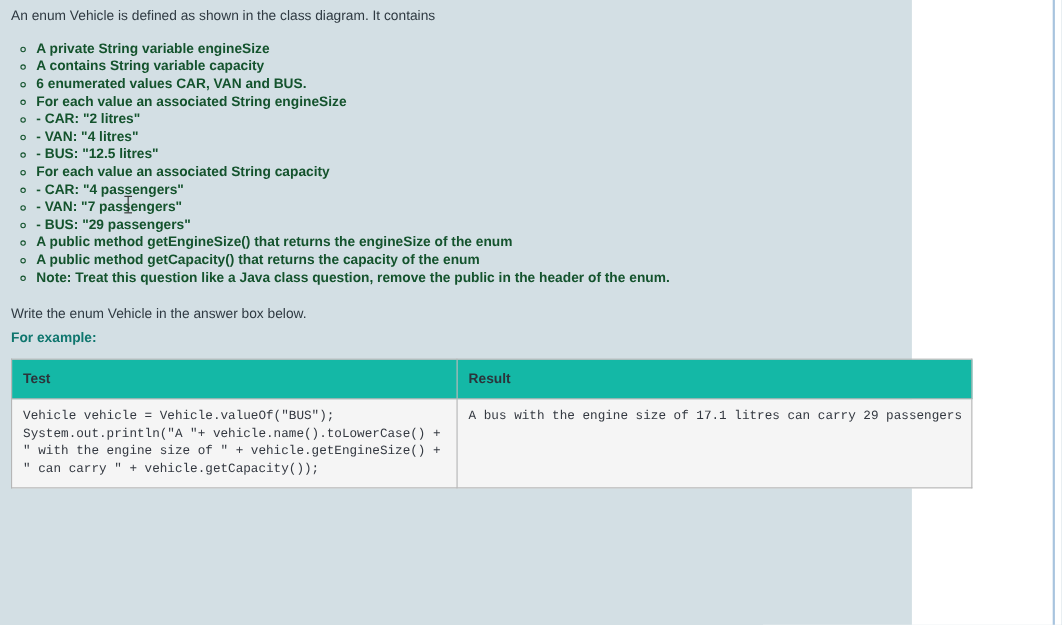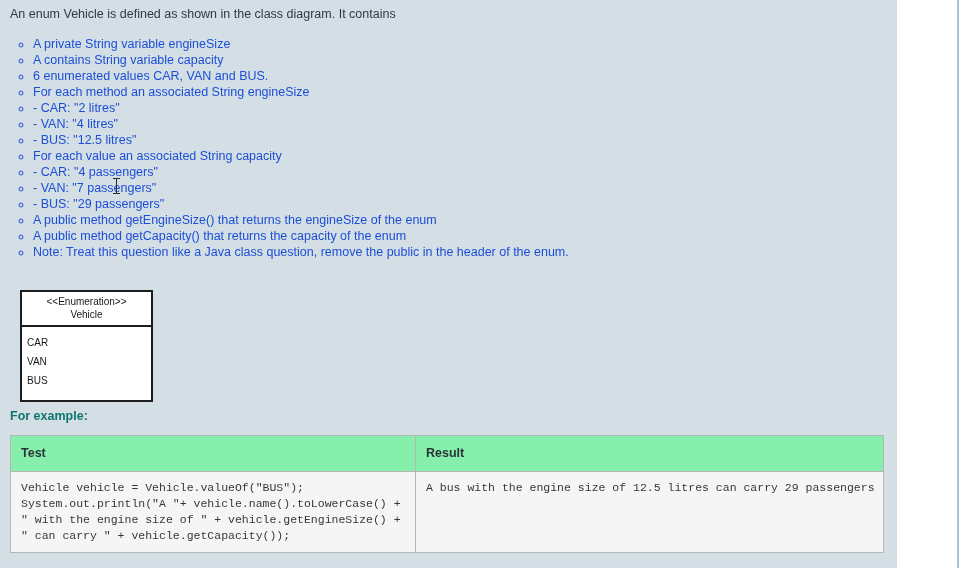--- a/index.html
+++ b/index.html
@@ -10,21 +10,21 @@
     width: 965px;
     height: 568px;
     background: #ffffff;
     font-family: "Liberation Sans", sans-serif;
     overflow: hidden;
   }
   #page {
     position: absolute;
     left: 0;
     top: 0;
-    width: 897px;
+    width: 829px;
     height: 568px;
     background: #d3dfe4;
     box-sizing: border-box;
     padding: 5px 0 0 0;
   }
   #right-rule {
     position: absolute;
     left: 957px;
     top: 0;
     width: 2px;
@@ -40,21 +40,22 @@
   }
   ul.spec {
     list-style-type: circle;
     margin: 14px 0 0 0;
     padding-left: 33px;
     color: #2f3a42;
   }
   ul.spec li {
     font-size: 12.5px;
     line-height: 16px;
-    color: #1d4ed8;
+    color: #14532d;
+    font-weight: bold;
   }
   
   #uml-wrap {
     margin-top: 30px;
     margin-left: 20px;
   }
   .uml-box {
     width: 133px;
     border: 2px solid #1d1d1d;
     background: #ffffff;
@@ -92,21 +93,21 @@
   }
   
   table.example {
     margin: 11px 0 0 10px;
     border-collapse: collapse;
     width: 873px;
     table-layout: fixed;
   }
   table.example th {
     border: 1px solid #b6b6b6;
-    background: #86efac;
+    background: #14b8a6;
     text-align: left;
     font-size: 12.5px;
     font-weight: bold;
     color: #2b343b;
     padding: 8px 0 9px 10px;
     height: 18px;
     vertical-align: middle;
   }
   table.example td {
     border: 1px solid #b6b6b6;
@@ -146,47 +147,35 @@
 <body>
 
 <div id="page">
 
   <p class="intro">An enum Vehicle is defined as shown in the class diagram.  It contains</p>
 
   <ul class="spec">
     <li>A private String variable engineSize</li>
     <li>A contains String variable capacity</li>
     <li>6 enumerated values CAR, VAN and BUS.</li>
-    <li>For each method an associated String engineSize</li>
+    <li>For each value an associated String engineSize</li>
     <li>- CAR: "2 litres"</li>
     <li>- VAN: "4 litres"</li>
     <li>- BUS: "12.5 litres"</li>
     <li>For each value an associated String capacity</li>
     <li>- CAR: "4 passengers"</li>
     <li>- VAN: "7 passengers"</li>
     <li>- BUS: "29 passengers"</li>
     <li>A public method getEngineSize() that returns the engineSize of the enum</li>
     <li>A public method getCapacity() that returns the capacity of the enum</li>
     <li>Note:  Treat this question like a Java class question, remove the public in the header of the enum.</li>
   </ul>
 
-  <div id="uml-wrap">
-    <div class="uml-box">
-      <div class="uml-header">
-        <div>&lt;&lt;Enumeration&gt;&gt;</div>
-        <div>Vehicle</div>
-      </div>
-      <div class="uml-body">
-        <div>CAR</div>
-        <div>VAN</div>
-        <div>BUS</div>
-      </div>
-    </div>
-  </div>
-
+
+  <p class="writeline">Write the enum Vehicle in the answer box below.</p>
   <p class="forexample">For example:</p>
 
   <table class="example">
     <colgroup>
       <col class="c-test">
       <col class="c-result">
     </colgroup>
     <thead>
       <tr>
         <th>Test</th>
@@ -195,21 +184,21 @@
     </thead>
     <tbody>
       <tr>
         <td>
             <pre>Vehicle vehicle = Vehicle.valueOf("BUS");
 System.out.println("A "+ vehicle.name().toLowerCase() +
 " with the engine size of " + vehicle.getEngineSize() +
 " can carry " + vehicle.getCapacity());</pre>
           </td>
         <td>
-            <pre>A bus with the engine size of 12.5 litres can carry 29 passengers</pre>
+            <pre>A bus with the engine size of 17.1 litres can carry 29 passengers</pre>
           </td>
       </tr>
     </tbody>
   </table>
 
 </div>
 
 <div id="right-rule"></div>
 
 <div id="caret">

